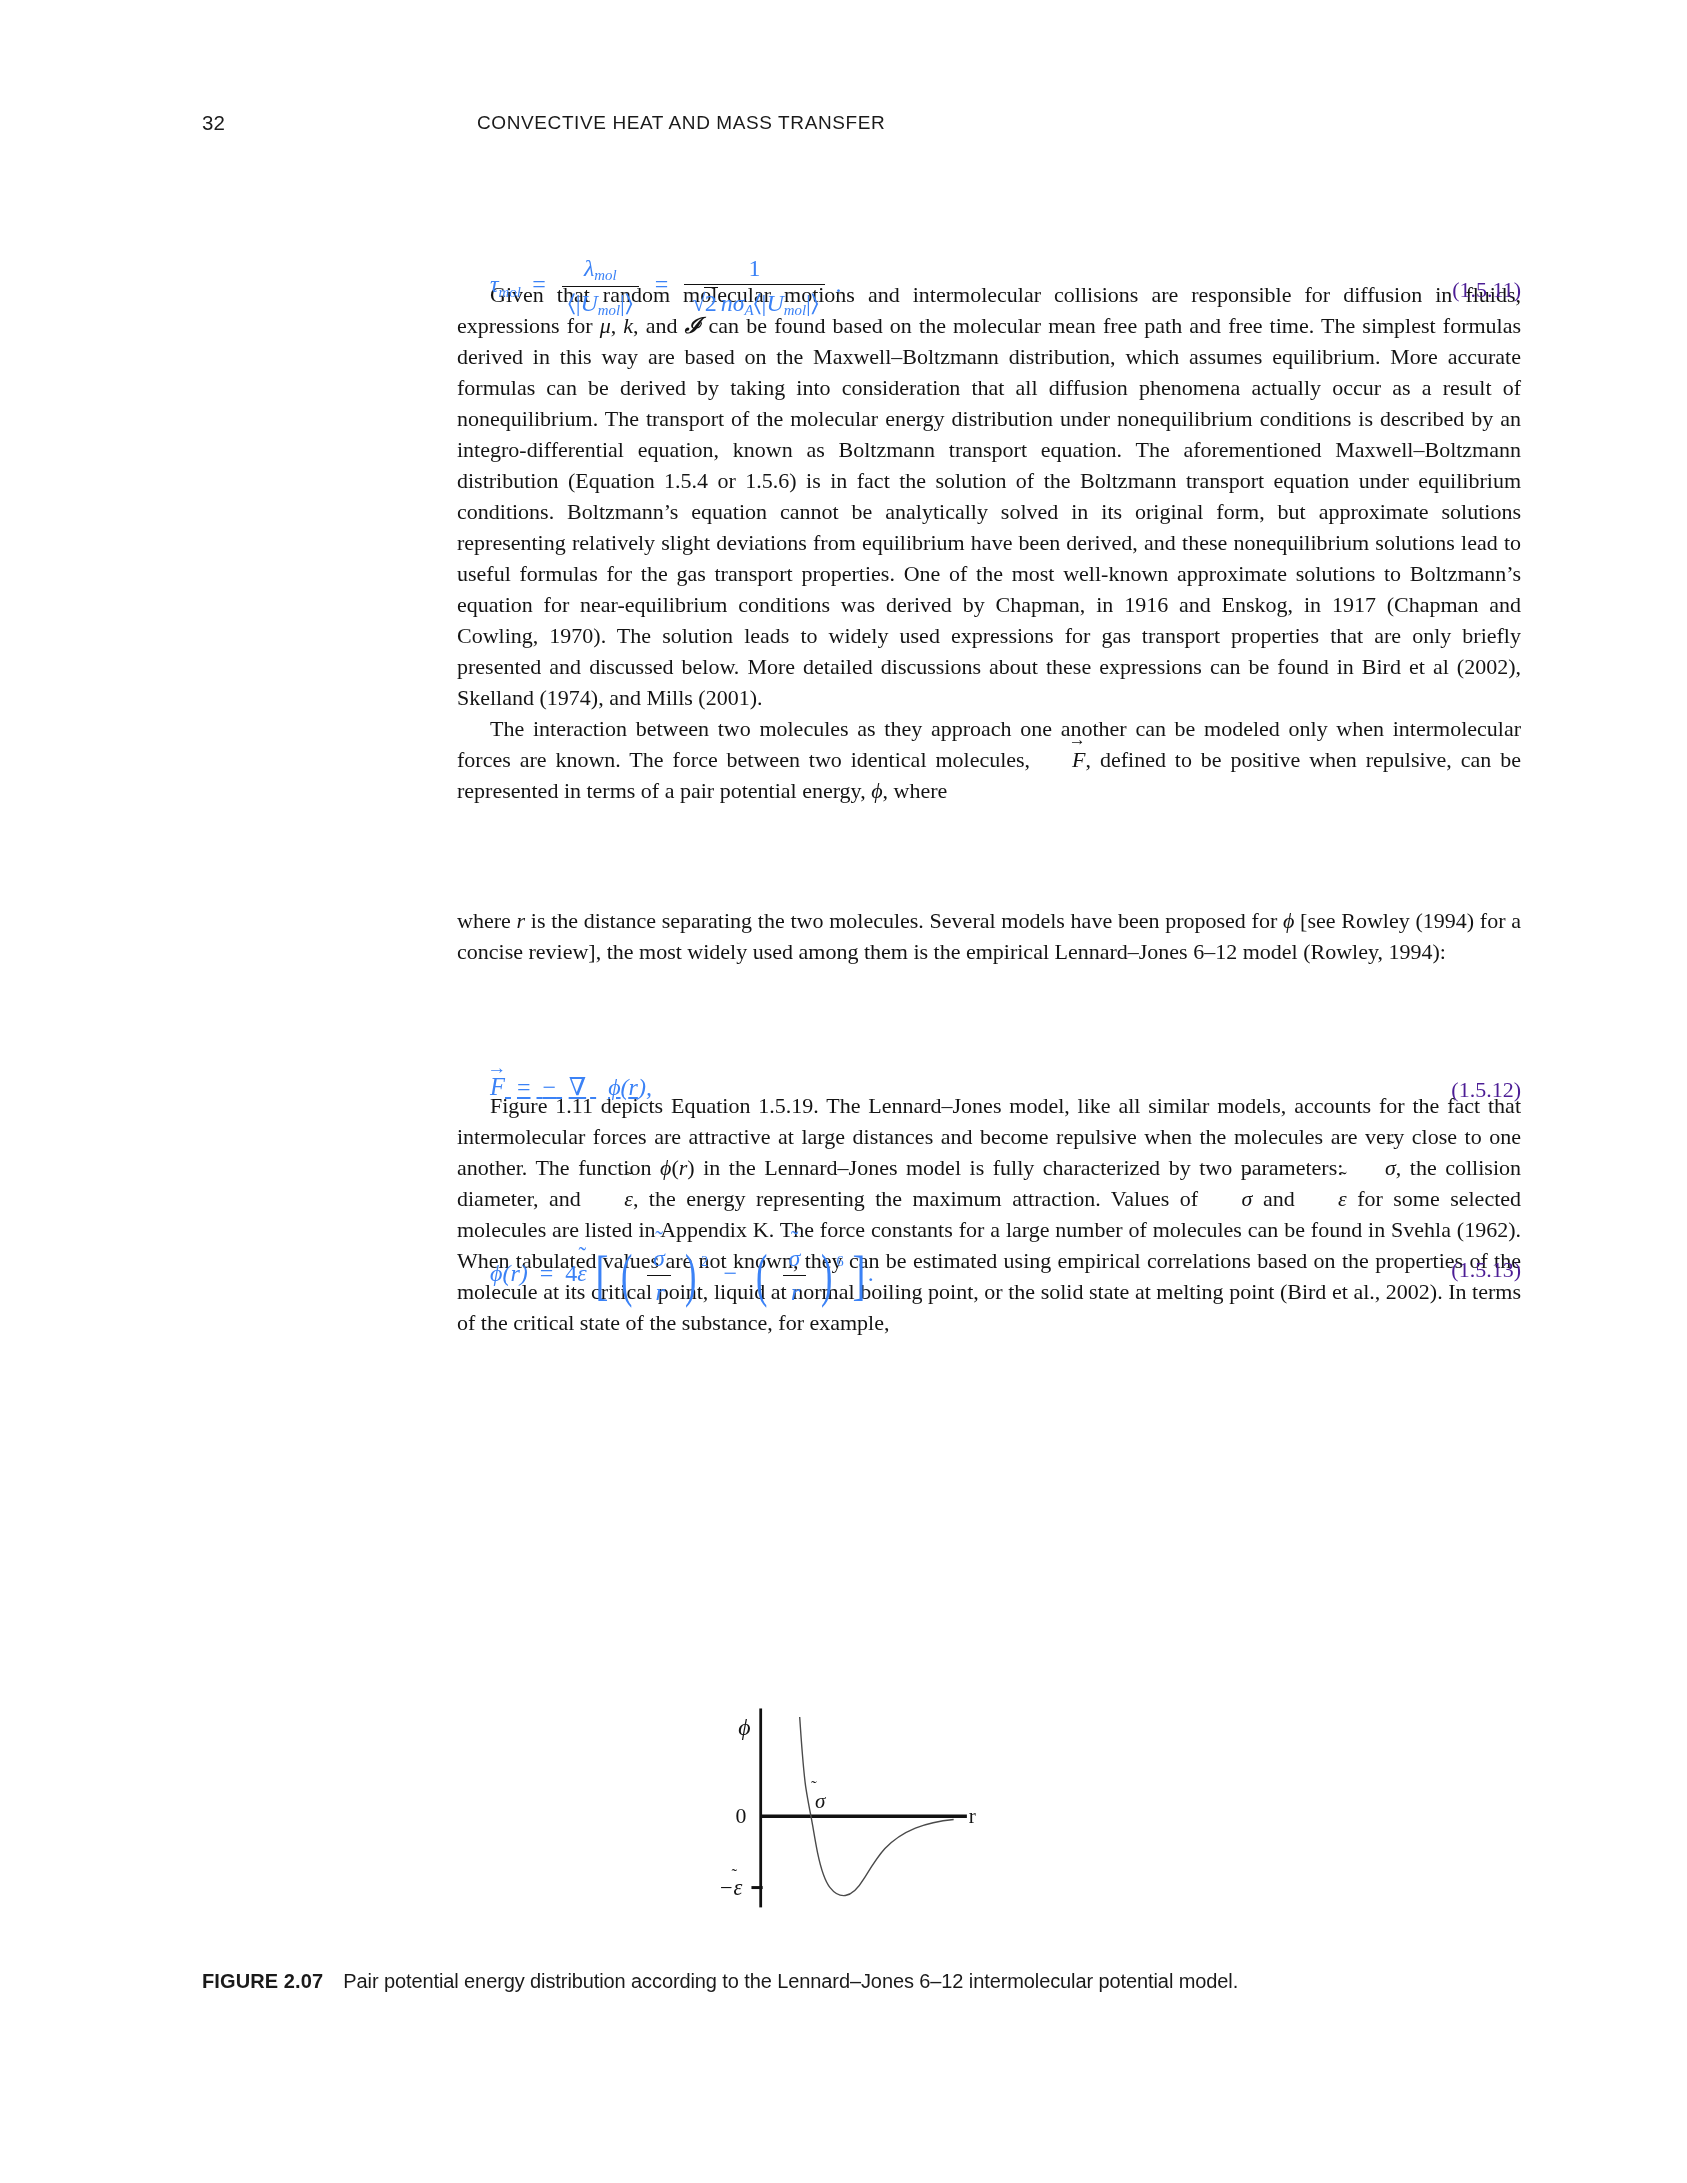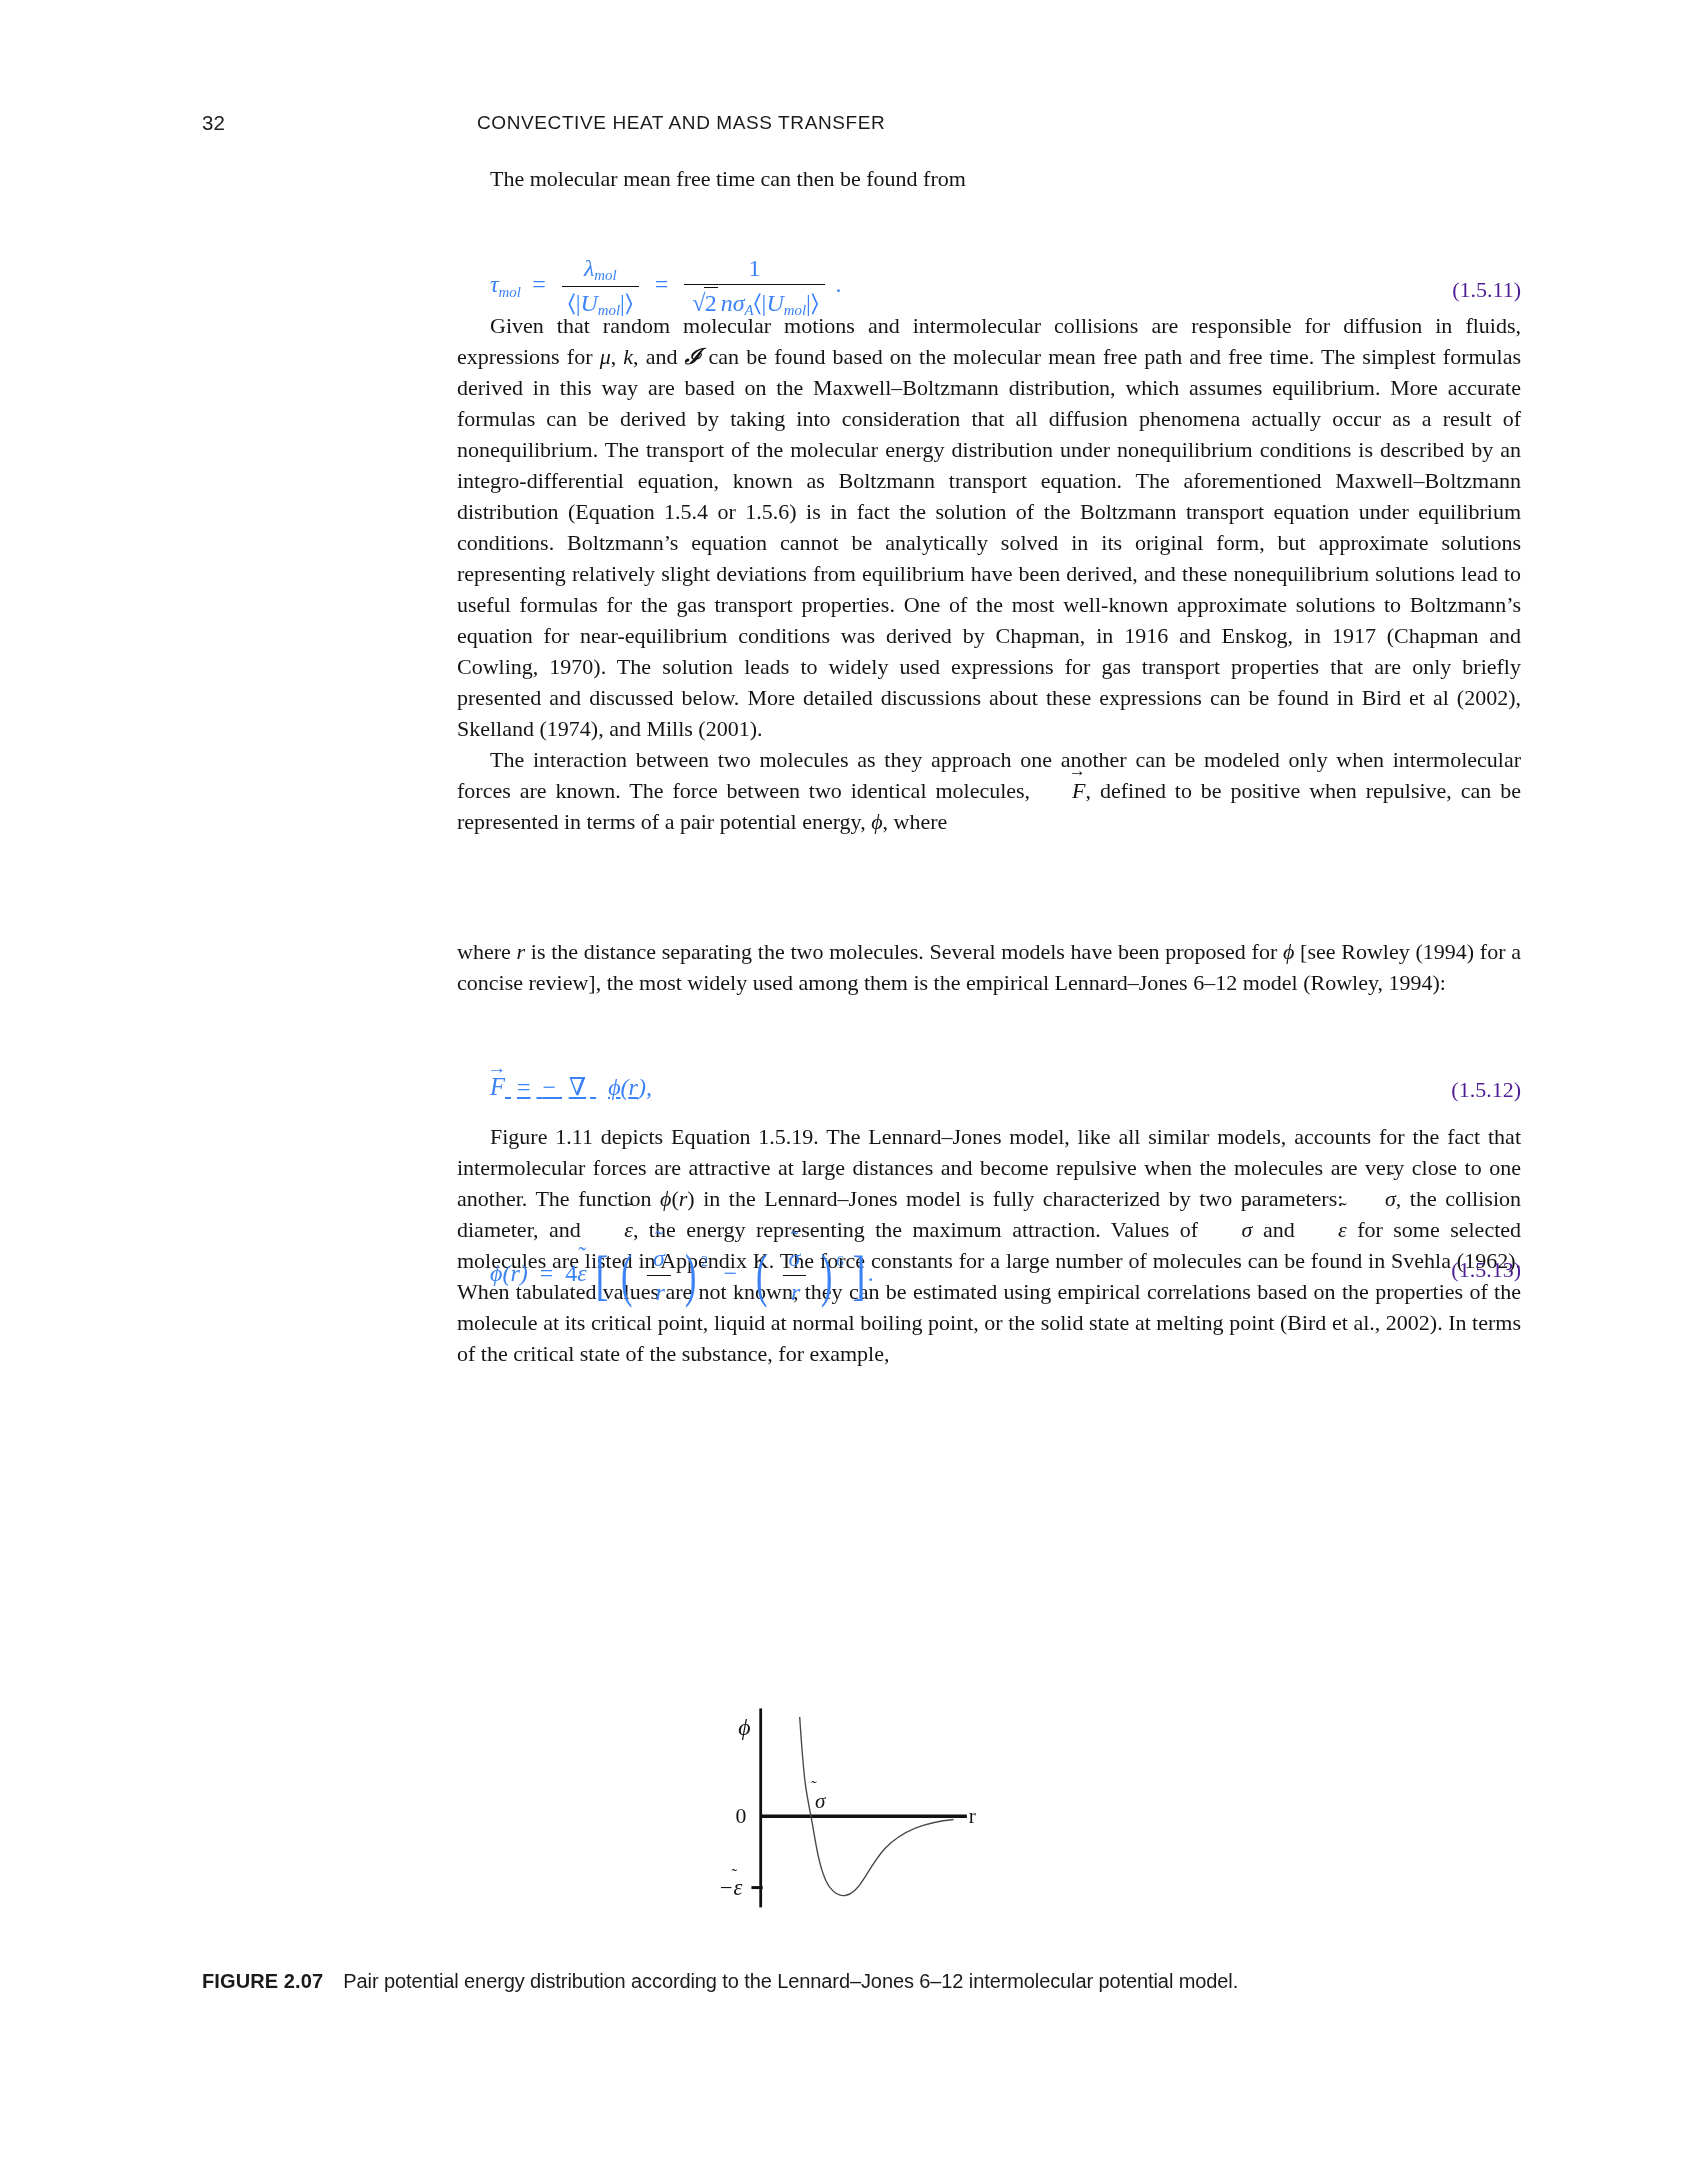--- a/index.html
+++ b/index.html
@@ -215,21 +215,20 @@
 </head>
 <body>
 
 <div class="running-head">
   <span class="folio">32</span>
   <span class="head-title">CONVECTIVE HEAT AND MASS TRANSFER</span>
 </div>
 
 <div class="column">
 
-  <p class="body indent"><span>The molecular mean free time can then be found from</span></p>
 
   <div style="height:116px"></div>
 
   <p class="body indent"><span>Given that random molecular motions and intermolecular collisions are responsible for diffusion in fluids, expressions for </span><i class="sym">μ</i><span>, </span><i class="sym">k</i><span>, and </span><span class="scr">ℐ</span><span> can be found based on the molecular mean free path and free time. The simplest formulas derived in this way are based on the Maxwell–Boltzmann distribution, which assumes equilibrium. More accurate formulas can be derived by taking into consideration that all diffusion phenomena actually occur as a result of nonequilibrium. The transport of the molecular energy distribution under nonequilibrium conditions is described by an integro-differential equation, known as Boltzmann transport equation. The aforementioned Maxwell–Boltzmann distribution (Equation 1.5.4 or 1.5.6) is in fact the solution of the Boltzmann transport equation under equilibrium conditions. Boltzmann’s equation cannot be analytically solved in its original form, but approximate solutions representing relatively slight deviations from equilibrium have been derived, and these nonequilibrium solutions lead to useful formulas for the gas transport properties. One of the most well-known approximate solutions to Boltzmann’s equation for near-equilibrium conditions was derived by Chapman, in 1916 and Enskog, in 1917 (Chapman and Cowling, 1970). The solution leads to widely used expressions for gas transport properties that are only briefly presented and discussed below. More detailed discussions about these expressions can be found in Bird et al (2002), Skelland (1974), and Mills (2001).</span></p>
 
   <p class="body indent"><span>The interaction between two molecules as they approach one another can be modeled only when intermolecular forces are known. The force between two identical molecules, </span><span class="vecF">F</span><span>, defined to be positive when repulsive, can be represented in terms of a pair potential energy, </span><i class="sym">ϕ</i><span>, where</span></p>
 
   <div style="height:99px"></div>
 
   <p class="body"><span>where </span><i class="sym">r</i><span> is the distance separating the two molecules. Several models have been proposed for </span><i class="sym">ϕ</i><span> [see Rowley (1994) for a concise review], the most widely used among them is the empirical Lennard–Jones 6–12 model (Rowley, 1994):</span></p>

